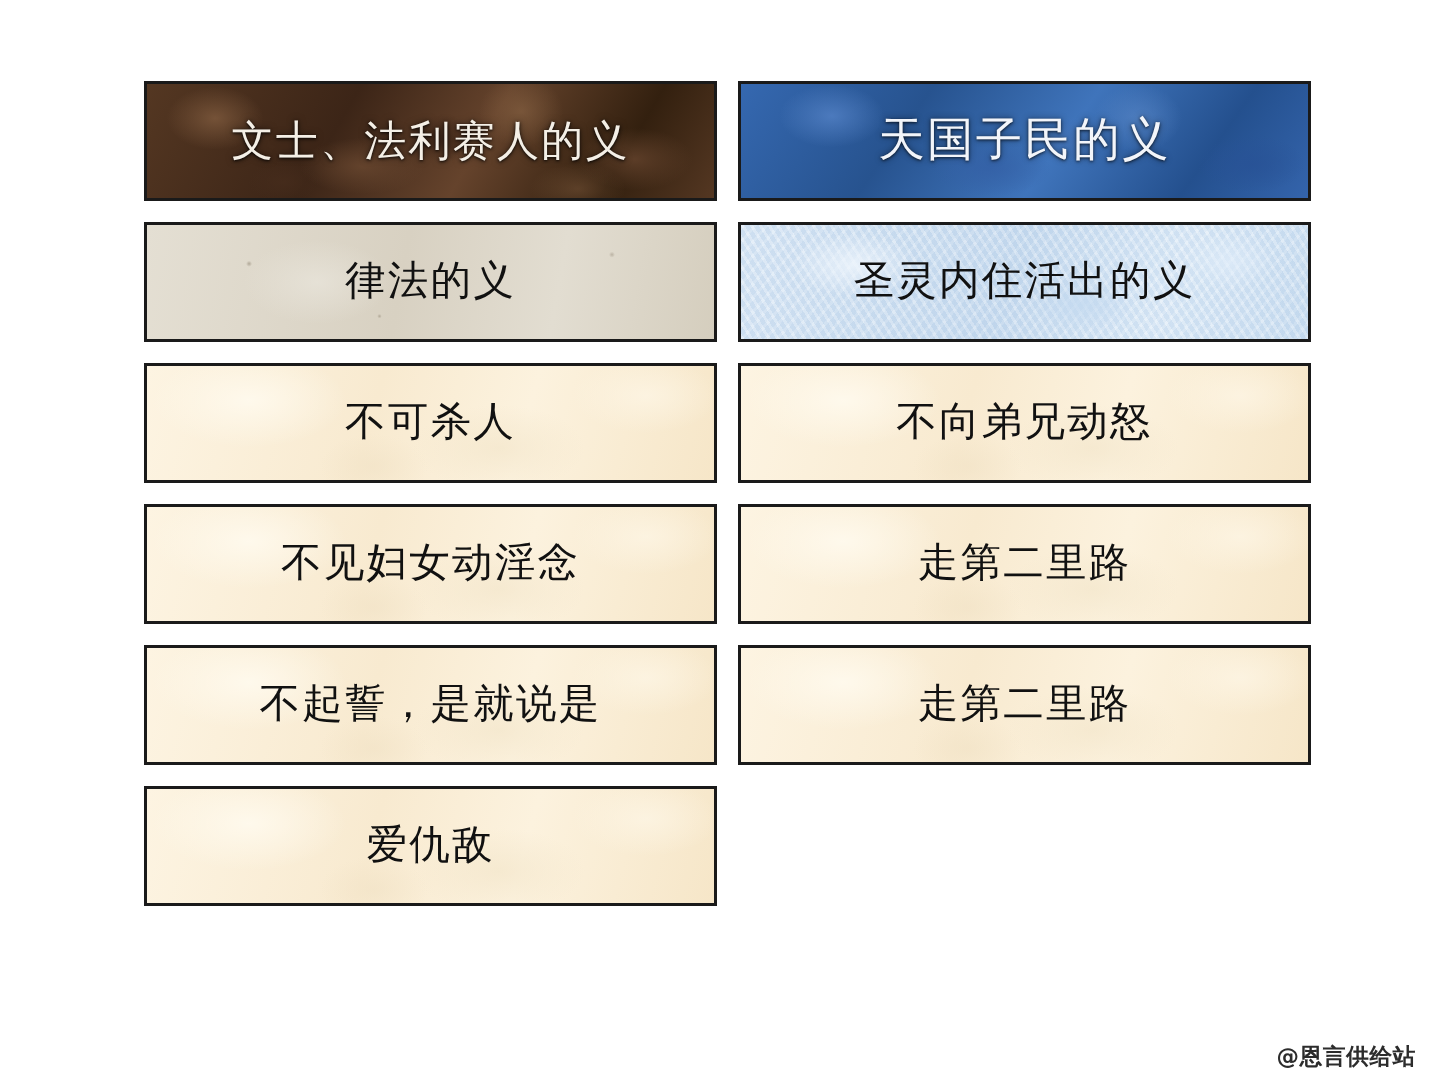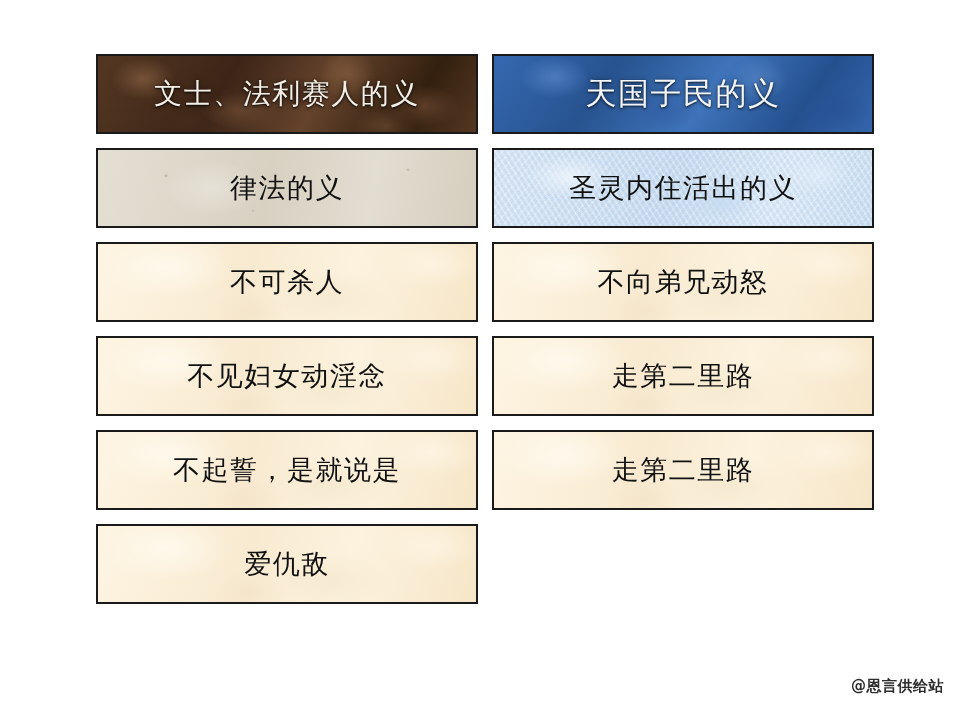--- a/index.html
+++ b/index.html
@@ -128,21 +128,21 @@
       radial-gradient(ellipse 80px 40px at 62% 72%, rgba(243,230,203,.7), rgba(243,230,203,0) 72%),
       radial-gradient(ellipse 70px 36px at 88% 26%, rgba(253,245,228,.8), rgba(253,245,228,0) 70%),
       radial-gradient(ellipse 50px 30px at 40% 88%, rgba(240,225,196,.55), rgba(240,225,196,0) 72%),
       linear-gradient(105deg, #fdf4e2 0%, #f8ead0 40%, #fcf2de 66%, #f6e6c8 100%);
   }
 
   
   .watermark {
     position: absolute;
     right: 16px;
-    bottom: 24px;
+    bottom: 6px;
     font-size: 15px;
     letter-spacing: .5px;
     color: #2c2c2c;
     font-weight: 700;
     font-family: "DejaVu Sans", "Liberation Sans", sans-serif;
   }
 </style>
 </head>
 <body>
 

